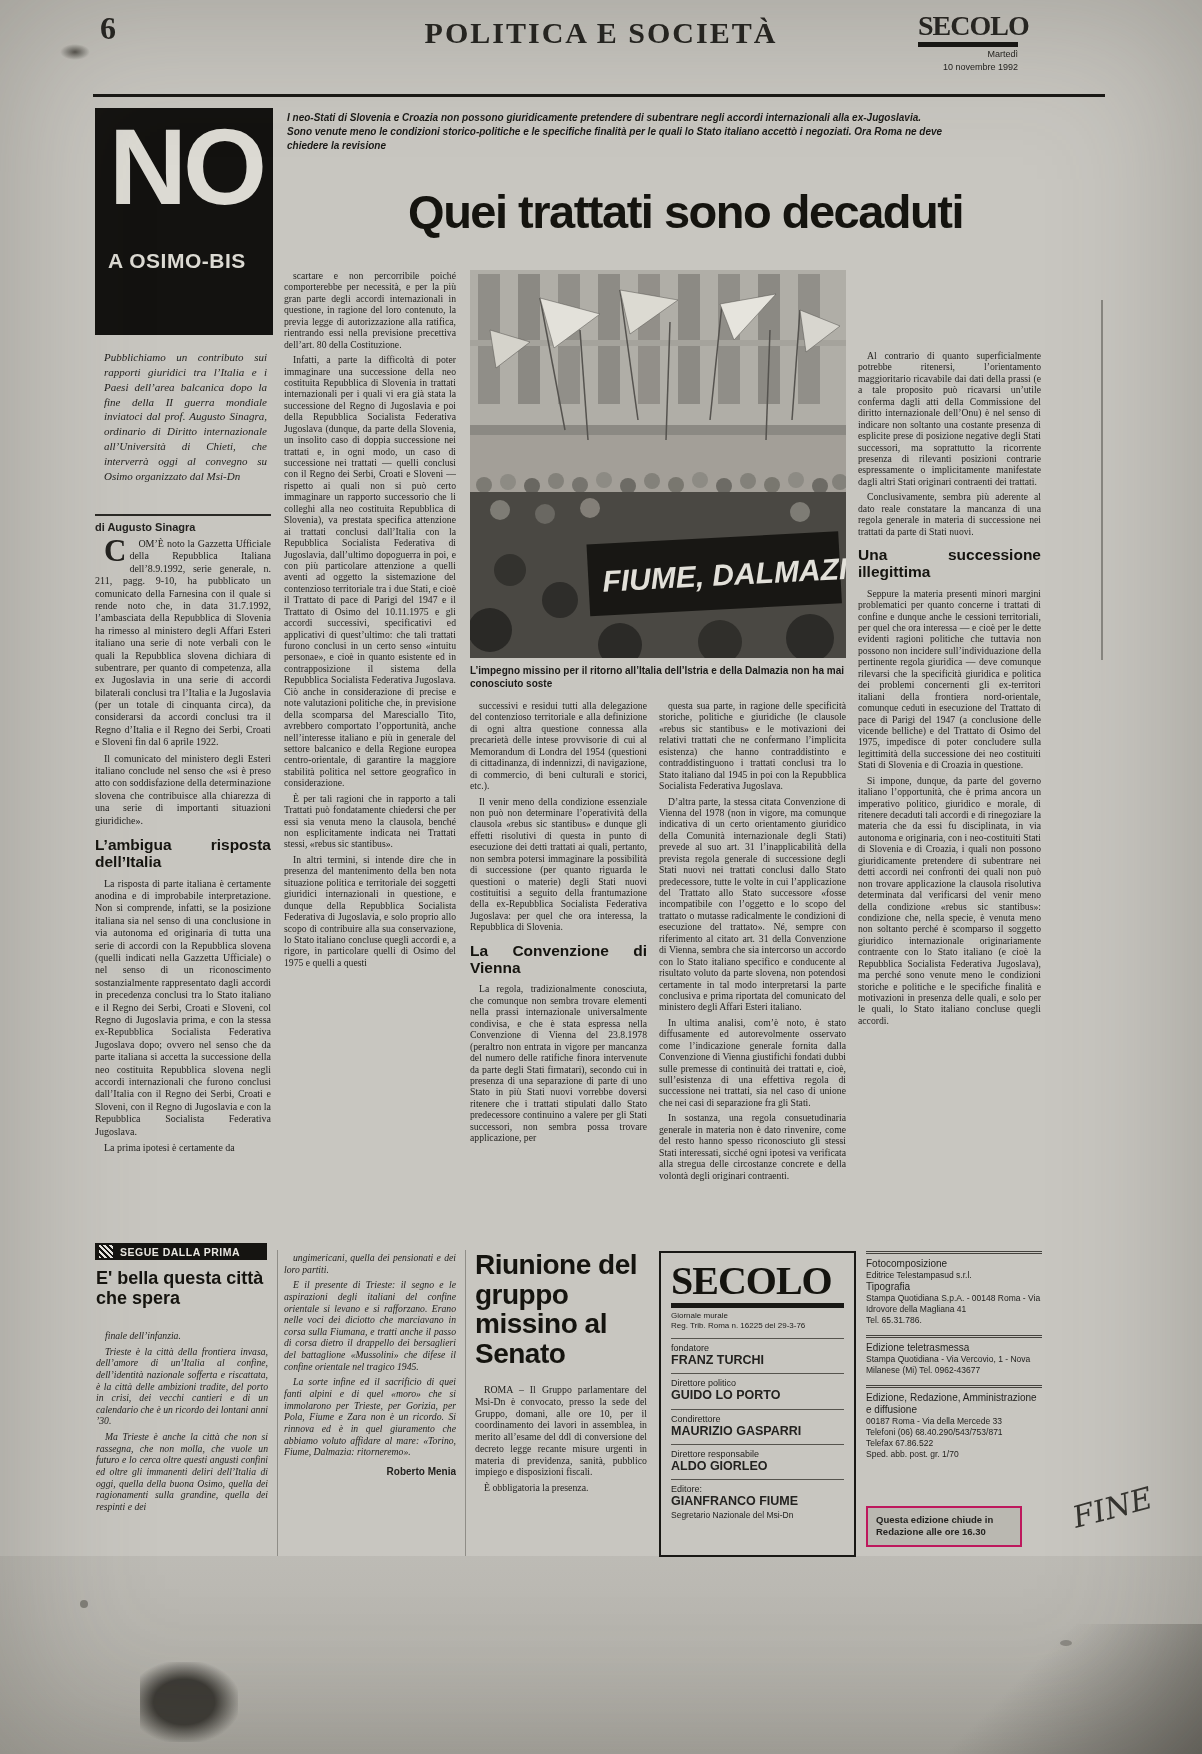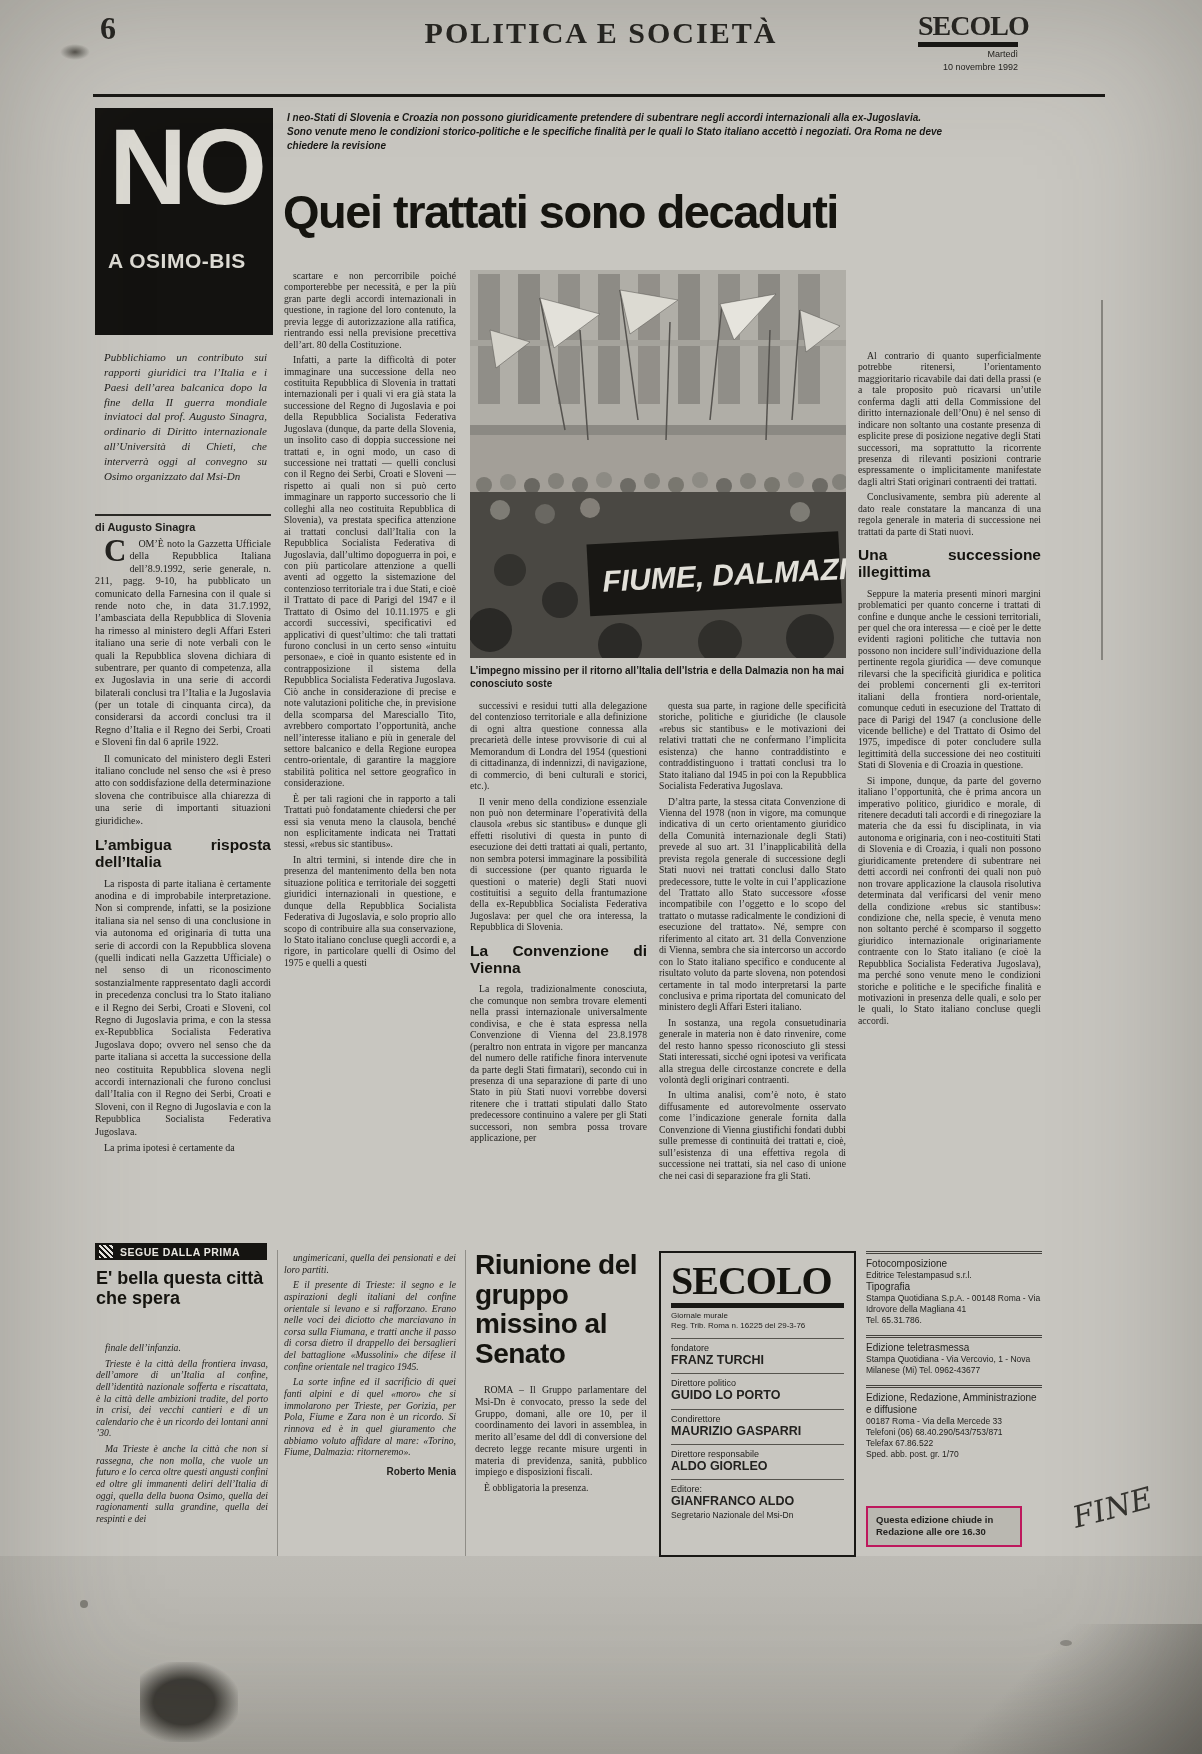--- a/index.html
+++ b/index.html
@@ -21,21 +21,21 @@
   .nobox{left:95px;top:108px;width:178px;height:227px;background:#131210;}
   .no-word{font-family:"Liberation Sans",sans-serif;font-weight:bold;font-size:108px;line-height:.95;
            letter-spacing:-4px;padding:8px 0 0 14px;color:#dcdad3;}
   .no-sub{font-family:"Liberation Sans",sans-serif;font-weight:bold;font-size:21px;padding:30px 0 0 13px;
           color:#dcdad3;letter-spacing:.5px;}
 
   
   .kicker{left:287px;top:111px;width:658px;font-family:"Liberation Sans",sans-serif;
           font-style:italic;font-weight:bold;font-size:10px;line-height:1.38;color:#1b1a17;}
   .headline{left:283px;top:188px;width:680px;margin:0;font-family:"Liberation Sans",sans-serif;
-            font-weight:bold;font-size:47px;line-height:1;letter-spacing:-1.5px;white-space:nowrap;color:#15140f;}
+            font-weight:bold;font-size:47px;line-height:1;letter-spacing:-1.5px;white-space:nowrap;color:#15140f;text-align:right;}
 
   
   .note{left:104px;top:350px;width:163px;font-style:italic;font-size:11px;line-height:1.35;text-align:justify;}
   .byline{left:95px;top:514px;width:176px;border-top:2px solid #2a2925;padding-top:5px;
           font-family:"Liberation Sans",sans-serif;font-weight:bold;font-size:11px;}
 
   
   .body-col{font-size:9.7px;line-height:1.18;text-align:justify;overflow:hidden;}
   .body-col p{margin:0 0 4px;text-indent:9px;}
   .subhead{font-family:"Liberation Sans",sans-serif;font-weight:bold;font-size:15.5px;line-height:1.12;
@@ -56,21 +56,21 @@
   
   .segue{left:95px;top:1243px;width:172px;height:17px;background:#151411;color:#e9e7e1;display:flex;
          align-items:center;font-family:"Liberation Sans",sans-serif;font-weight:bold;font-size:10.5px;
          letter-spacing:.5px;padding-left:4px;box-sizing:border-box;}
   .segue-pat{width:14px;height:13px;margin-right:7px;
              background:repeating-linear-gradient(45deg,#e9e7e1 0 2px,#151411 2px 4px);}
   .bella-head{left:96px;top:1268px;width:172px;font-family:"Liberation Sans",sans-serif;font-weight:bold;
               font-size:18px;line-height:1.12;color:#15140f;}
   .bella-col{font-style:italic;font-size:9.7px;line-height:1.2;text-align:justify;overflow:hidden;}
   .bella-col p{margin:0 0 4px;text-indent:9px;}
-  .bella-col1{left:96px;top:1330px;width:172px;height:226px;margin-top:12px;}
+  .bella-col1{left:96px;top:1330px;width:172px;height:226px;}
   .bella-col2{left:284px;top:1252px;width:172px;height:282px;}
   .bella-sign{text-align:right;font-family:"Liberation Sans",sans-serif;font-style:normal;
               font-weight:bold;font-size:10px;margin-top:8px;}
   .vline{width:1px;background:#8f8d87;}
 
   .riu-head{left:475px;top:1250px;width:176px;font-family:"Liberation Sans",sans-serif;font-weight:bold;
             font-size:28px;line-height:1.06;letter-spacing:-.5px;color:#15140f;}
   .riu-body{left:475px;top:1384px;width:172px;height:174px;font-size:9.8px;line-height:1.2;
             text-align:justify;overflow:hidden;}
   .riu-body p{margin:0 0 4px;text-indent:9px;}
@@ -221,22 +221,22 @@
   <div class="abs body-col colB">
     <p class="noindent">successivi e residui tutti alla delegazione del contenzioso territoriale e alla definizione di ogni altra questione connessa alla precarietà delle intese provvisorie di cui al Memorandum di Londra del 1954 (questioni di cittadinanza, di indennizzi, di navigazione, di commercio, di beni culturali e storici, etc.).</p>
     <p>Il venir meno della condizione essenziale non può non determinare l’operatività della clausola «rebus sic stantibus» e dunque gli effetti risolutivi di questa in punto di esecuzione dei detti trattati ai quali, pertanto, non sembra potersi immaginare la possibilità di successione (per quanto riguarda le questioni o materie) degli Stati nuovi costituitisi a seguito della frantumazione della ex-Repubblica Socialista Federativa Jugoslava: per quel che ora interessa, la Repubblica di Slovenia.</p>
     <h3 class="subhead">La Convenzione di Vienna</h3>
     <p>La regola, tradizionalmente conosciuta, che comunque non sembra trovare elementi nella prassi internazionale universalmente condivisa, e che è stata espressa nella Convenzione di Vienna del 23.8.1978 (peraltro non entrata in vigore per mancanza del numero delle ratifiche finora intervenute da parte degli Stati firmatari), secondo cui in presenza di una separazione di parte di uno Stato in più Stati nuovi vorrebbe doversi ritenere che i trattati stipulati dallo Stato predecessore continuino a valere per gli Stati successori, non sembra possa trovare applicazione, per</p>
   </div>
 
   <div class="abs body-col colC">
     <p class="noindent">questa sua parte, in ragione delle specificità storiche, politiche e giuridiche (le clausole «rebus sic stantibus» e le motivazioni dei relativi trattati che ne confermano l’implicita esistenza) che hanno contraddistinto e contraddistinguono i trattati conclusi tra lo Stato italiano dal 1945 in poi con la Repubblica Socialista Federativa Jugoslava.</p>
     <p>D’altra parte, la stessa citata Convenzione di Vienna del 1978 (non in vigore, ma comunque indicativa di un certo orientamento giuridico della Comunità internazionale degli Stati) prevede al suo art. 31 l’inapplicabilità della prevista regola generale di successione degli Stati nuovi nei trattati conclusi dallo Stato predecessore, tutte le volte in cui l’applicazione del Trattato allo Stato successore «fosse incompatibile con l’oggetto e lo scopo del trattato o mutasse radicalmente le condizioni di esecuzione del trattato». Né, sempre con riferimento al citato art. 31 della Convenzione di Vienna, sembra che sia intercorso un accordo con lo Stato italiano specifico e conducente al risultato voluto da parte slovena, non potendosi certamente in tal modo interpretarsi la parte conclusiva e prima riportata del comunicato del ministero degli Affari Esteri italiano.</p>
+    <p>In ultima analisi, com’è noto, è stato diffusamente ed autorevolmente osservato come l’indicazione generale fornita dalla Convenzione di Vienna giustifichi fondati dubbi sulle premesse di continuità dei trattati e, cioè, sull’esistenza di una effettiva regola di successione nei trattati, sia nel caso di unione che nei casi di separazione fra gli Stati.</p>
     <p>In sostanza, una regola consuetudinaria generale in materia non è dato rinvenire, come del resto hanno spesso riconosciuto gli stessi Stati interessati, sicché ogni ipotesi va verificata alla stregua delle circostanze concrete e della volontà degli originari contraenti.</p>
-    <p>In ultima analisi, com’è noto, è stato diffusamente ed autorevolmente osservato come l’indicazione generale fornita dalla Convenzione di Vienna giustifichi fondati dubbi sulle premesse di continuità dei trattati e, cioè, sull’esistenza di una effettiva regola di successione nei trattati, sia nel caso di unione che nei casi di separazione fra gli Stati.</p>
   </div>
 
   <div class="abs body-col colD">
     <p class="noindent">Al contrario di quanto superficialmente potrebbe ritenersi, l’orientamento maggioritario ricavabile dai dati della prassi (e a tale proposito può ricavarsi un’utile conferma dagli atti della Commissione del diritto internazionale dell’Onu) è nel senso di indicare non soltanto una costante presenza di esplicite prese di posizione negative degli Stati successori, ma soprattutto la ricorrente presenza di rilevanti posizioni contrarie espressamente o implicitamente manifestate dagli altri Stati originari contraenti dei trattati.</p>
     <p>Conclusivamente, sembra più aderente al dato reale constatare la mancanza di una regola generale in materia di successione nei trattati da parte di Stati nuovi.</p>
     <h3 class="subhead">Una successione illegittima</h3>
     <p>Seppure la materia presenti minori margini problematici per quanto concerne i trattati di confine e dunque anche le cessioni territoriali, per quel che ora interessa — e cioè per le dette evidenti ragioni politiche che tuttavia non possono non incidere sull’individuazione della pertinente regola giuridica — deve comunque rilevarsi che la specificità giuridica e politica dei problemi concernenti gli ex-territori italiani della frontiera nord-orientale, comunque ceduti in esecuzione del Trattato di pace di Parigi del 1947 (a conclusione delle vicende belliche) e del Trattato di Osimo del 1975, impedisce di poter concludere sulla legittimità della successione dei neo costituiti Stati di Slovenia e di Croazia in questione.</p>
     <p>Si impone, dunque, da parte del governo italiano l’opportunità, che è prima ancora un imperativo politico, giuridico e morale, di ritenere decaduti tali accordi e di rinegoziare la materia che da essi fu disciplinata, in via autonoma e originaria, con i neo-costituiti Stati di Slovenia e di Croazia, i quali non possono giuridicamente pretendere di subentrare nei detti accordi nei confronti dei quali non può non trovare applicazione la clausola risolutiva determinata dal verificarsi del venir meno della condizione «rebus sic stantibus»: condizione che, nella specie, è venuta meno non soltanto perché è scomparso il soggetto giuridico internazionale originariamente contraente con lo Stato italiano (e cioè la Repubblica Socialista Federativa Jugoslava), ma perché sono venute meno le condizioni storiche e politiche e le specifiche finalità e motivazioni in presenza delle quali, e solo per le quali, lo Stato italiano concluse quegli accordi.</p>
   </div>
 
@@ -281,21 +281,21 @@
     <div class="mb-row">
       <div class="mb-label">Condirettore</div>
       <div class="mb-value">MAURIZIO GASPARRI</div>
     </div>
     <div class="mb-row">
       <div class="mb-label">Direttore responsabile</div>
       <div class="mb-value">ALDO GIORLEO</div>
     </div>
     <div class="mb-row">
       <div class="mb-label">Editore:</div>
-      <div class="mb-value">GIANFRANCO ALDO</div>
+      <div class="mb-value">GIANFRANCO FIUME</div>
       <div class="mb-note">Segretario Nazionale del Msi-Dn</div>
     </div>
   </div>
 
   <div class="abs infocol">
     <div class="info-block">
       <div class="info-title">Fotocomposizione</div>
       <div class="info-line">Editrice Telestampasud s.r.l.</div>
       <div class="info-title">Tipografia</div>
       <div class="info-line">Stampa Quotidiana S.p.A. - 00148 Roma - Via Idrovore della Magliana 41</div>

